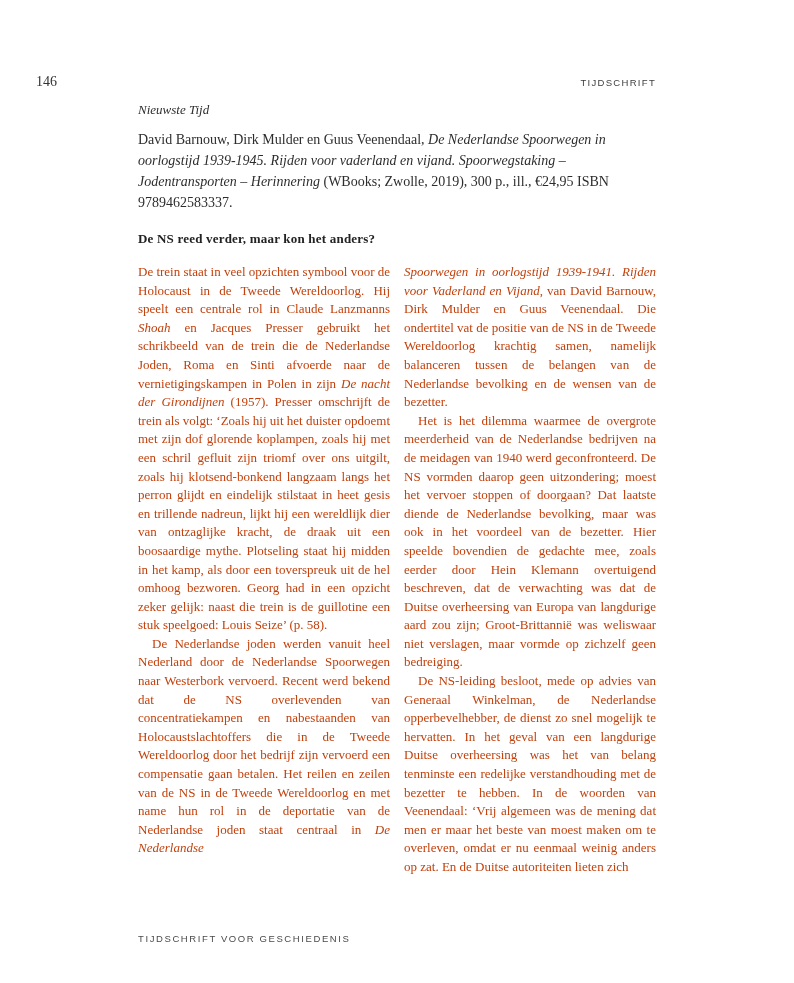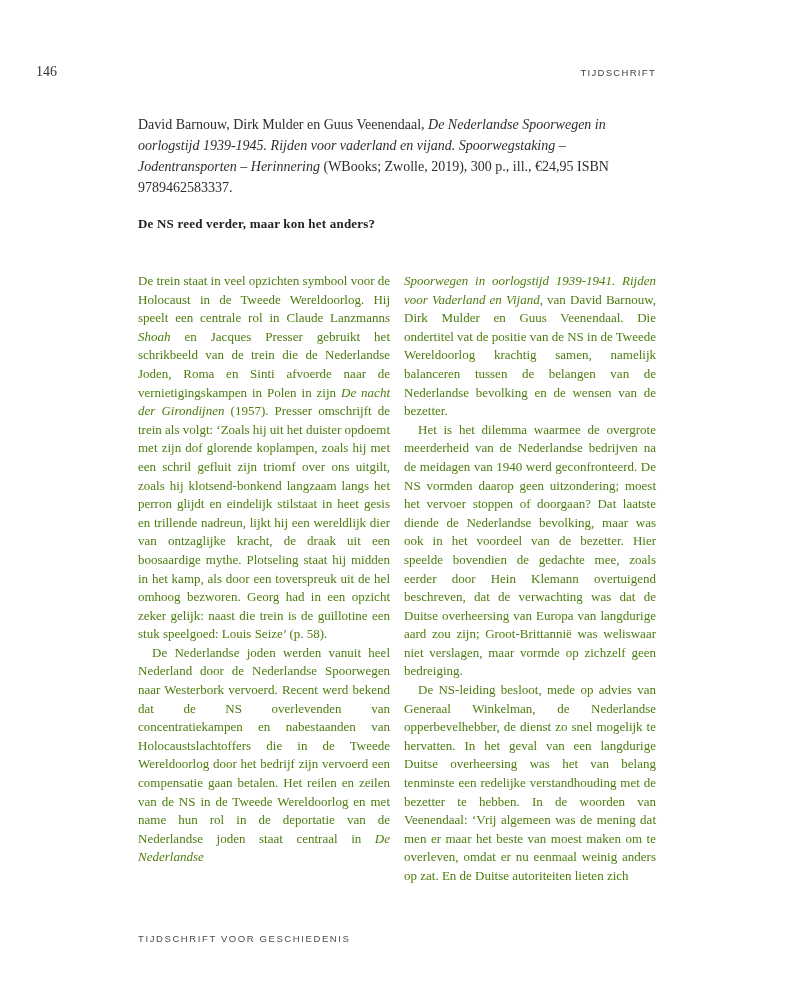--- a/index.html
+++ b/index.html
@@ -7,21 +7,21 @@
     position: relative;
     width: 794px;
     height: 983px;
     background: #ffffff;
     font-family: "Liberation Serif", serif;
     color: #2d2d2d;
     overflow: hidden;
   }
   .header-row {
     position: absolute;
-    top: 64px;
+    top: 74px;
     left: 36px;
     width: 620px;
     display: flex;
     justify-content: space-between;
     align-items: baseline;
   }
   .page-number {
     font-size: 14px;
     color: #333333;
   }
@@ -60,22 +60,21 @@
   .columns {
     display: flex;
     gap: 14px;
     margin-top: 16px;
   }
   .col {
     width: 252px;
     font-size: 13px;
     line-height: 18.6px;
     text-align: justify;
-    color: #4d7c0f;
-    margin-top: 24px;
+    color: #c2410c;
   }
   .body-par { margin: 0; }
   .body-par.indent { text-indent: 14px; }
   em { font-style: italic; }
   .footer-label {
     position: absolute;
     left: 138px;
     top: 933px;
     font-family: "Liberation Sans", sans-serif;
     font-size: 9.5px;
@@ -87,20 +86,21 @@
 <body>
 
 <div class="page">
 
   <div class="header-row">
     <span class="page-number">146</span>
     <span class="header-label">TIJDSCHRIFT</span>
   </div>
 
   <div class="main">
+    <p class="section-label">Nieuwste Tijd</p>
     <p class="citation"><span>David Barnouw, Dirk Mulder en Guus Veenendaal, </span><em>De Nederlandse Spoorwegen in oorlogstijd 1939-1945. Rijden voor vaderland en vijand. Spoorwegstaking – Jodentransporten – Herinnering</em><span> (WBooks; Zwolle, 2019), 300 p., ill., €24,95 ISBN 9789462583337.</span></p>
     <h1 class="review-title">De NS reed verder, maar kon het anders?</h1>
     <div class="columns">
       <div class="col">
           <p class="body-par"><span>De trein staat in veel opzichten symbool voor de Holocaust in de Tweede Wereldoorlog. Hij speelt een centrale rol in Claude Lanzmanns </span><em>Shoah</em><span> en Jacques Presser gebruikt het schrikbeeld van de trein die de Nederlandse Joden, Roma en Sinti afvoerde naar de vernietigingskampen in Polen in zijn </span><em>De nacht der Girondijnen</em><span> (1957). Presser omschrijft de trein als volgt: ‘Zoals hij uit het duister opdoemt met zijn dof glorende koplampen, zoals hij met een schril gefluit zijn triomf over ons uitgilt, zoals hij klotsend-bonkend langzaam langs het perron glijdt en eindelijk stilstaat in heet gesis en trillende nadreun, lijkt hij een wereldlijk dier van ontzaglijke kracht, de draak uit een boosaardige mythe. Plotseling staat hij midden in het kamp, als door een toverspreuk uit de hel omhoog bezworen. Georg had in een opzicht zeker gelijk: naast die trein is de guillotine een stuk speelgoed: Louis Seize’ (p. 58).</span></p>
           <p class="body-par indent"><span>De Nederlandse joden werden vanuit heel Nederland door de Nederlandse Spoorwegen naar Westerbork vervoerd. Recent werd bekend dat de NS overlevenden van concentratiekampen en nabestaanden van Holocaustslachtoffers die in de Tweede Wereldoorlog door het bedrijf zijn vervoerd een compensatie gaan betalen. Het reilen en zeilen van de NS in de Tweede Wereldoorlog en met name hun rol in de deportatie van de Nederlandse joden staat centraal in </span><em>De Nederlandse</em></p>
         </div>
       <div class="col">
           <p class="body-par"><em>Spoorwegen in oorlogstijd 1939-1941. Rijden voor Vaderland en Vijand</em><span>, van David Barnouw, Dirk Mulder en Guus Veenendaal. Die ondertitel vat de positie van de NS in de Tweede Wereldoorlog krachtig samen, namelijk balanceren tussen de belangen van de Nederlandse bevolking en de wensen van de bezetter.</span></p>
           <p class="body-par indent"><span>Het is het dilemma waarmee de overgrote meerderheid van de Nederlandse bedrijven na de meidagen van 1940 werd geconfronteerd. De NS vormden daarop geen uitzondering; moest het vervoer stoppen of doorgaan? Dat laatste diende de Nederlandse bevolking, maar was ook in het voordeel van de bezetter. Hier speelde bovendien de gedachte mee, zoals eerder door Hein Klemann overtuigend beschreven, dat de verwachting was dat de Duitse overheersing van Europa van langdurige aard zou zijn; Groot-Brittannië was weliswaar niet verslagen, maar vormde op zichzelf geen bedreiging.</span></p>

